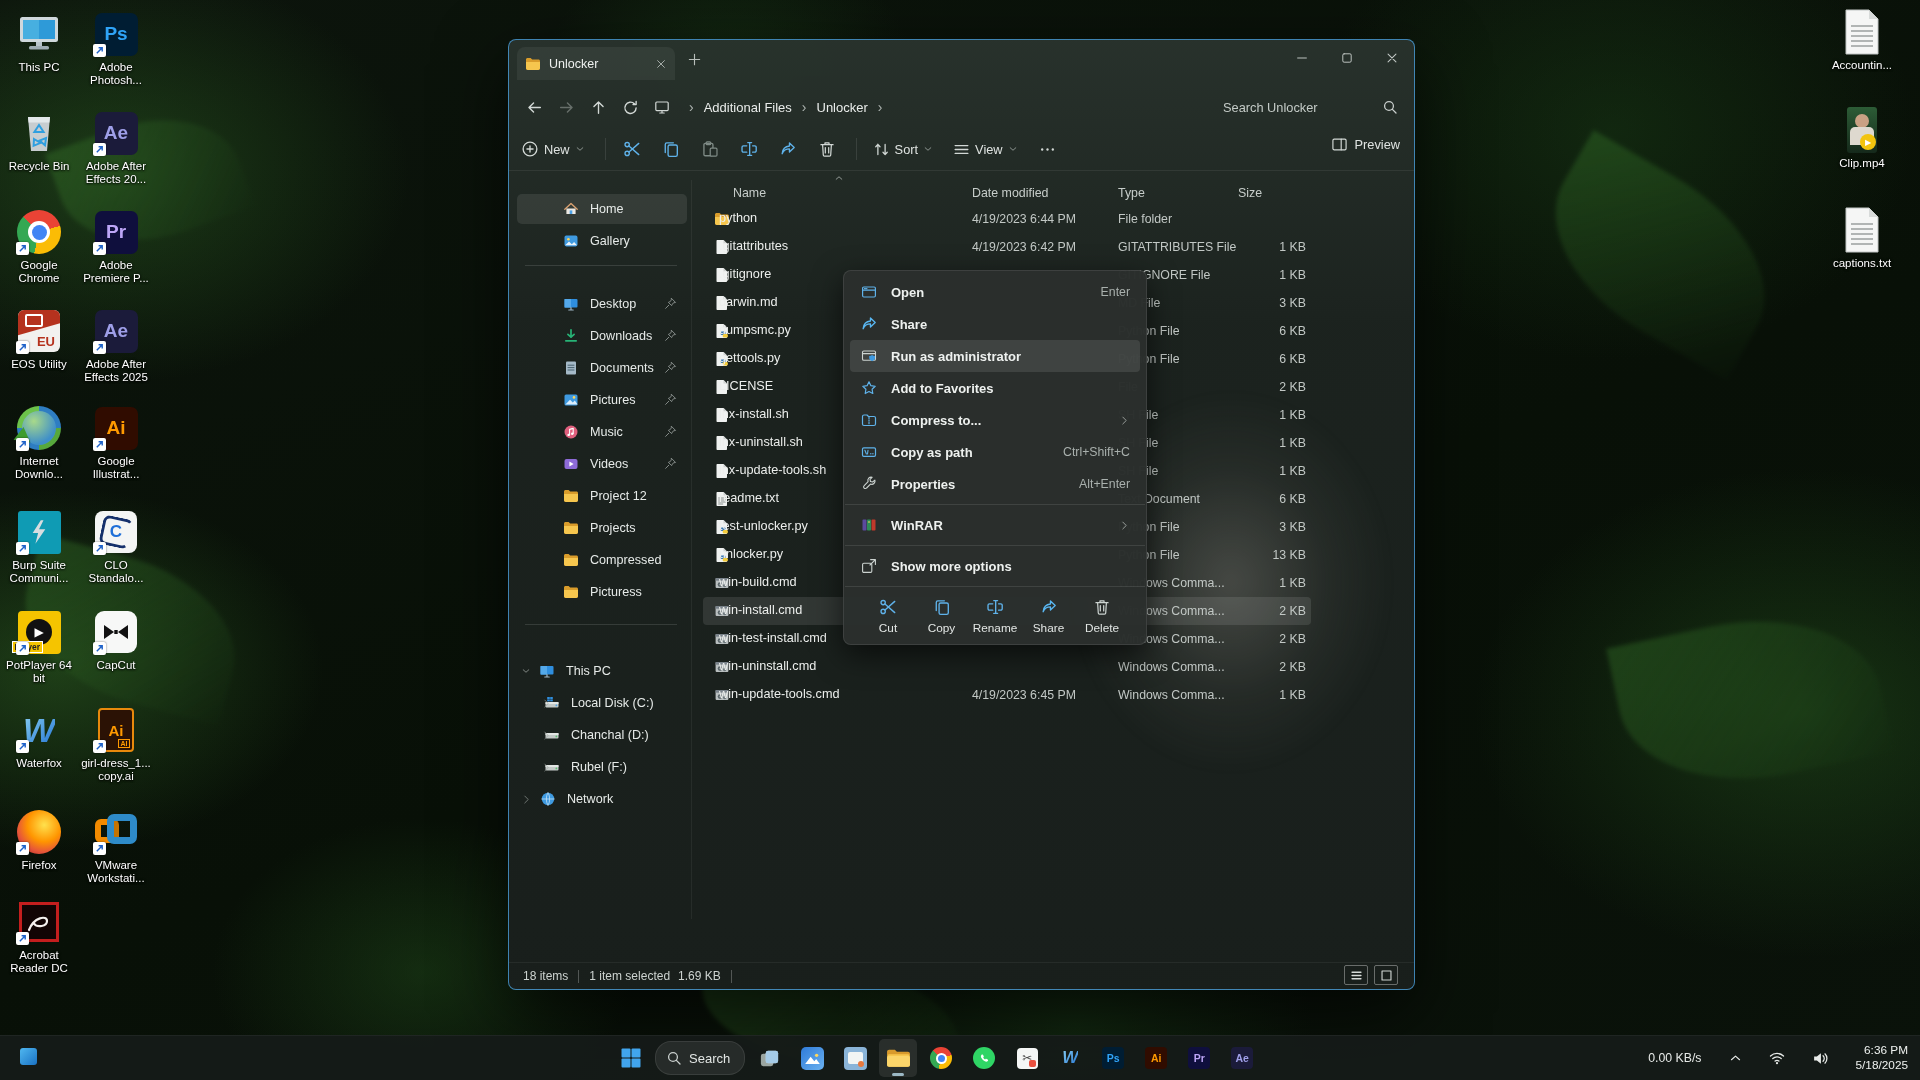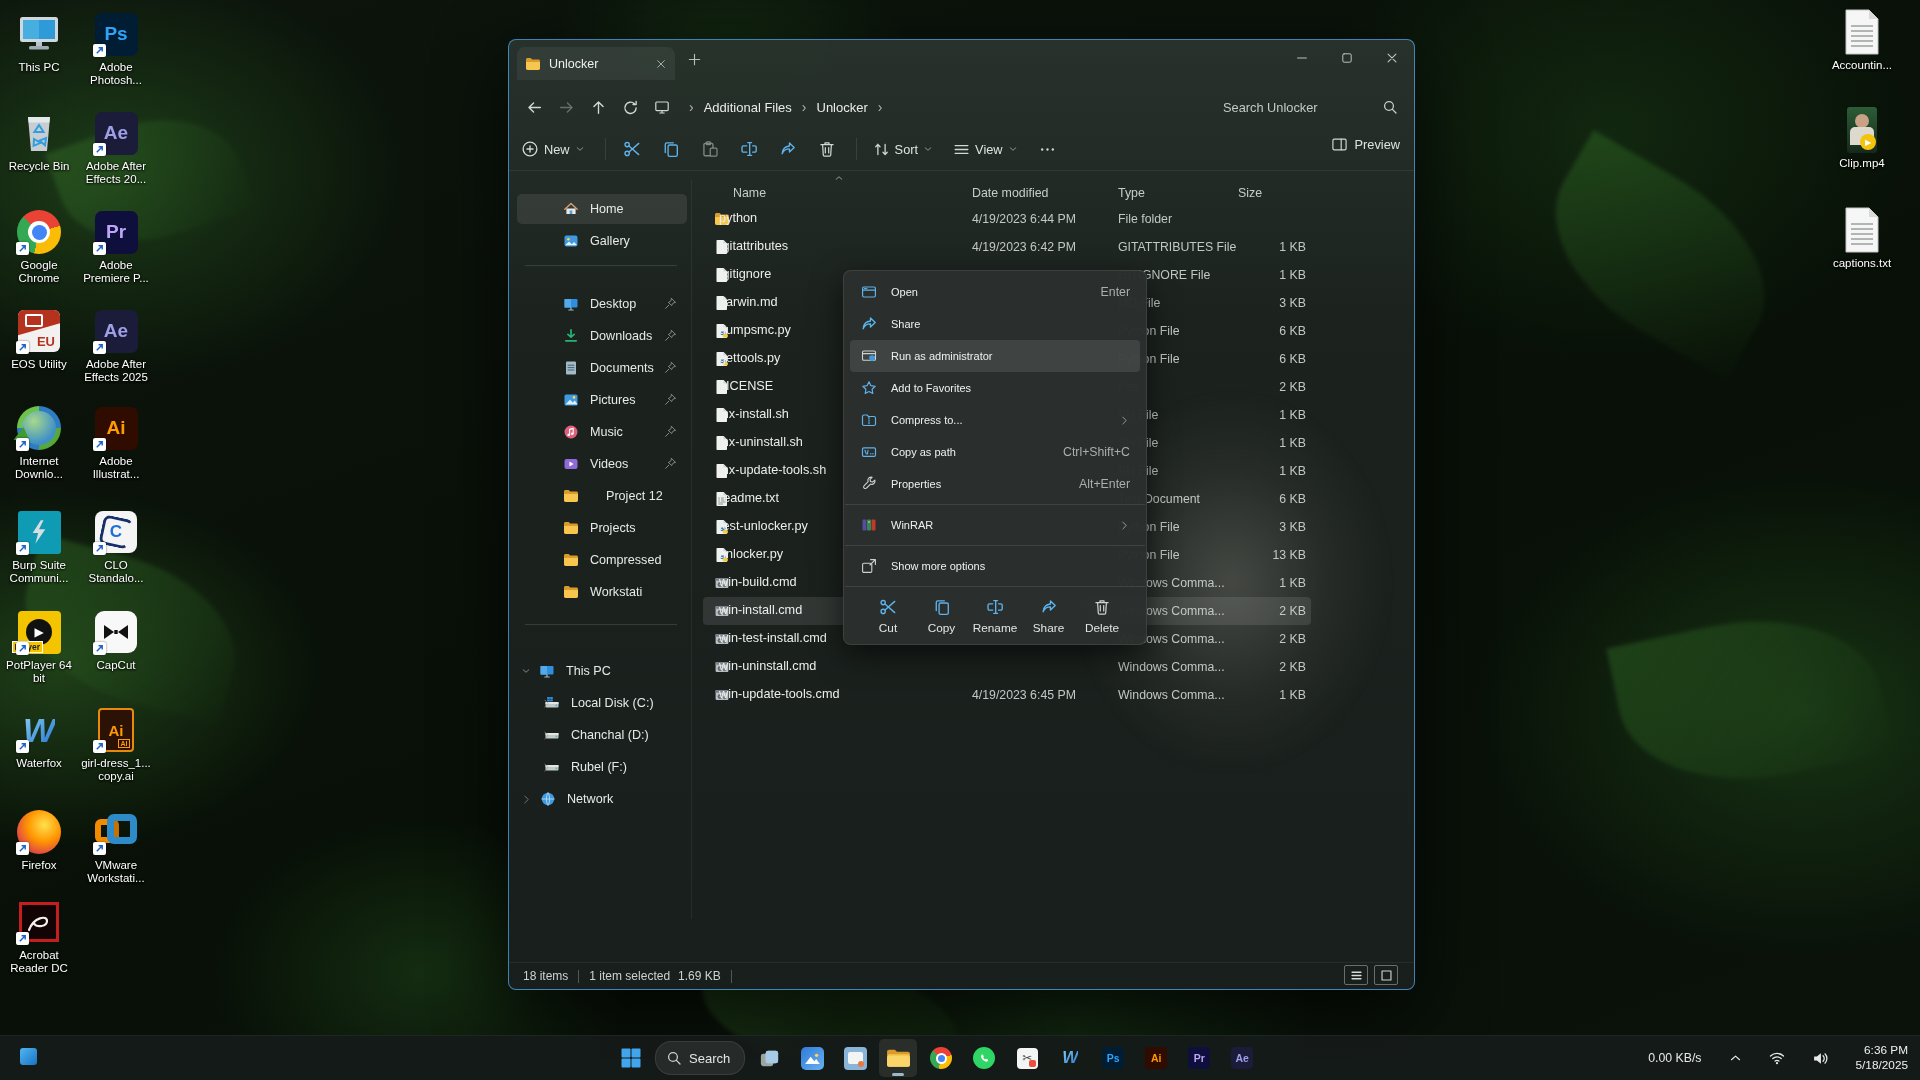--- a/index.html
+++ b/index.html
@@ -83,21 +83,21 @@
   .st-sep{width:1px;height:13px;background:rgba(255,255,255,.25);margin:0 10px;}
   .viewtoggles{position:absolute;right:16px;bottom:4px;display:flex;gap:6px;}
   .vt{width:22px;height:18px;display:flex;align-items:center;justify-content:center;border:1px solid rgba(255,255,255,.35);border-radius:2px;}
   
   .ctxmenu{position:absolute;left:843px;top:270px;width:304px;box-sizing:border-box;
     background:rgba(43,47,45,.985);border:1px solid rgba(255,255,255,.09);border-radius:8px;
     box-shadow:0 10px 30px rgba(0,0,0,.6);padding:5px 0;}
   .mi{height:32px;margin:0 6px;border-radius:4px;display:flex;align-items:center;padding:0 10px;}
   .mi.hl{background:rgba(255,255,255,.10);}
   .mi .mic{width:18px;display:flex;justify-content:center;}
-  .mi .mlb{font-size:11px;color:#eef1ef;margin-left:13px;flex:1;text-align:left;}
+  .mi .mlb{font-size:13px;color:#eef1ef;margin-left:13px;flex:1;text-align:left;font-weight:bold;}
   .mi .msc{font-size:12.3px;color:#a9b0ad;}
   .mi .msub{display:flex;opacity:.85;}
   .mdiv{height:1px;background:rgba(255,255,255,.10);margin:4px 1px;}
   .qarow{display:flex;justify-content:space-between;padding:7px 22px 4px 22px;}
   .qa{display:flex;flex-direction:column;align-items:center;width:44px;}
   .qa .qlb{font-size:11.8px;color:#e2e6e4;margin-top:5px;}
   
   .taskbar{position:absolute;left:0;bottom:0;width:100%;height:44px;background:rgba(21,27,24,.94);
     border-top:1px solid rgba(255,255,255,.05);}
   .tb-corner{position:absolute;left:20px;top:12px;}
@@ -238,21 +238,21 @@
       </div>
       <div class="dicon" style="left: 80px; top: 404px;">
         <div class="dart">
           <span style="width:43px;height:43px;border-radius:7px;background:#300c00;color:#ff9a00;font-weight:700;font-size:19px;display:flex;align-items:center;justify-content:center">Ai</span>
           <span class="sc-badge">
             <svg width="9" height="9" viewBox="0 0 10 10">
               <path d="M2 8L8 2M4 2h4v4" stroke="#1e62c9" stroke-width="1.6" fill="none"></path>
             </svg>
           </span>
         </div>
-        <div class="dlabel">Adobe Illustrat...</div>
+        <div class="dlabel">Google Illustrat...</div>
       </div>
       <div class="dicon" style="left: 3px; top: 508px;">
         <div class="dart">
           <span style="width:43px;height:43px;background:#0f9bb4;border-radius:3px;display:flex;align-items:center;justify-content:center">
             <svg width="18" height="26" viewBox="0 0 20 26">
               <path d="M12 0L3 14h6l-3 12 11-16h-7l5-10z" fill="#d7dde0"></path>
             </svg>
           </span>
           <span class="sc-badge">
             <svg width="9" height="9" viewBox="0 0 10 10">
@@ -681,21 +681,21 @@
             <svg width="16" height="16" viewBox="0 0 16 16" fill="none" stroke-linecap="round" stroke-linejoin="round">
               <rect x="1.5" y="3" width="13" height="10" rx="2" fill="#8e6bd8"></rect>
               <path d="M6.4 5.4l4.2 2.6-4.2 2.6z" fill="#fff"></path>
             </svg>
           </span>
           <span class="sb-lb">Videos</span>
           <span class="sb-pin"><svg width="13" height="13" viewBox="0 0 16 16" fill="none" stroke-linecap="round" stroke-linejoin="round">
               <path d="M9.3 1.8l4.9 4.9-2 .4a2.8 2.8 0 0 0-1.8 1.4l-1 2.1-4-4 2.1-1a2.8 2.8 0 0 0 1.4-1.8zM5.9 10.1L2 14" stroke="#b6bdba" stroke-width="1.1"></path>
             </svg></span>
         </div>
-        <div class="sb-item" style="top: 297px; gap: 16px;">
+        <div class="sb-item" style="top: 297px;">
           <span class="sb-ic" style="margin-left:46px">
             <svg width="16" height="16" viewBox="0 0 16 16" fill="none" stroke-linecap="round" stroke-linejoin="round">
               <path d="M1 3.5C1 2.7 1.7 2 2.5 2h3.1l1.6 1.6h6.3c.8 0 1.5.7 1.5 1.5V12c0 1.1-.9 2-2 2H3c-1.1 0-2-.9-2-2z" fill="#d99c2b"></path>
               <path d="M1 6h14v6c0 1.1-.9 2-2 2H3c-1.1 0-2-.9-2-2z" fill="#f6c64e"></path>
             </svg>
           </span>
           <span class="sb-lb">Project 12</span>
         </div>
         <div class="sb-item" style="top: 329px;">
           <span class="sb-ic" style="margin-left:46px">
@@ -715,21 +715,21 @@
           </span>
           <span class="sb-lb">Compressed</span>
         </div>
         <div class="sb-item" style="top: 393px;">
           <span class="sb-ic" style="margin-left:46px">
             <svg width="16" height="16" viewBox="0 0 16 16" fill="none" stroke-linecap="round" stroke-linejoin="round">
               <path d="M1 3.5C1 2.7 1.7 2 2.5 2h3.1l1.6 1.6h6.3c.8 0 1.5.7 1.5 1.5V12c0 1.1-.9 2-2 2H3c-1.1 0-2-.9-2-2z" fill="#d99c2b"></path>
               <path d="M1 6h14v6c0 1.1-.9 2-2 2H3c-1.1 0-2-.9-2-2z" fill="#f6c64e"></path>
             </svg>
           </span>
-          <span class="sb-lb">Workstati</span>
+          <span class="sb-lb">Picturess</span>
         </div>
         <div class="sb-div" style="top: 440px;"></div>
         <div class="sb-item" style="top: 472px;">
           <span class="sb-chev" style="left:0px;position:relative;margin-left:4px">
             <svg width="10" height="10" viewBox="0 0 16 16" fill="none" stroke-linecap="round" stroke-linejoin="round">
               <path d="M3.5 6l4.5 4 4.5-4" stroke="#c3c9c6" stroke-width="1.2"></path>
             </svg>
           </span>
           <span class="sb-ic" style="margin-left:8px">
             <svg width="16" height="16" viewBox="0 0 16 16" fill="none" stroke-linecap="round" stroke-linejoin="round">

